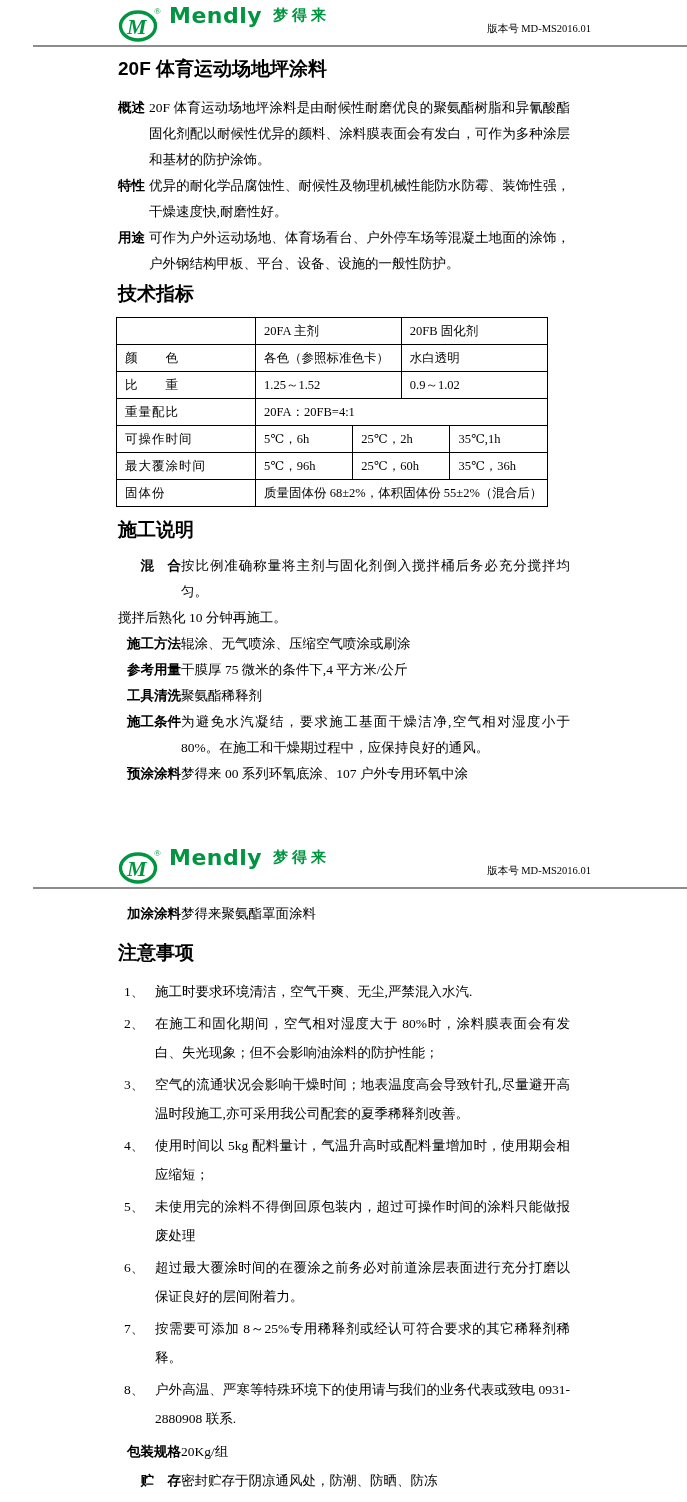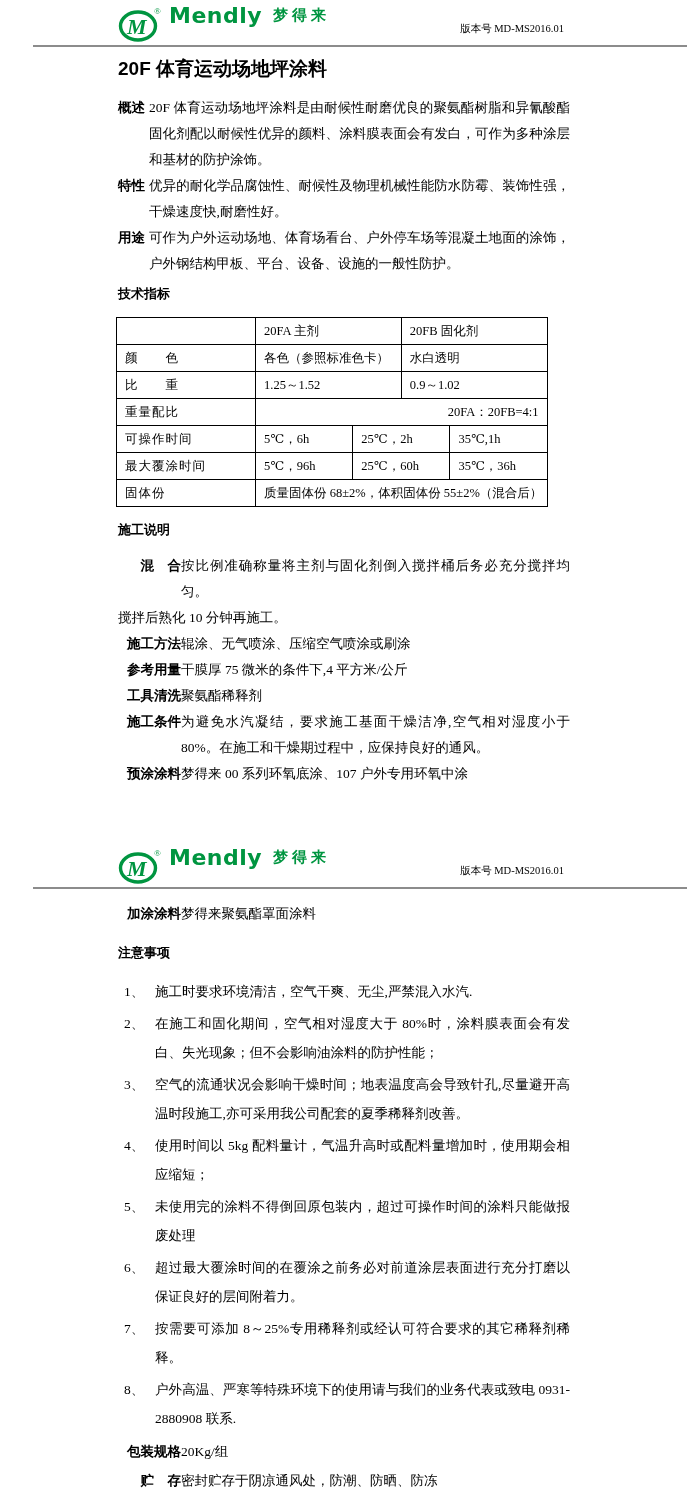--- a/index.html
+++ b/index.html
@@ -8,41 +8,41 @@
   .page1{padding-top:5px;}
   .page2{padding-top:60px;}
 
   
   .hdr{position:relative;height:40px;padding-left:118px;}
   .logo{display:flex;align-items:flex-start;gap:5px;}
   .logo-svg{display:block;}
   .logo-text{display:flex;flex-direction:row;margin-top:1px;}
   .logo-en{font-family:"DejaVu Sans","Liberation Sans",sans-serif;font-weight:800;font-size:22px;line-height:19px;color:#009540;letter-spacing:.5px;}
   .logo-cn{font-family:"Liberation Sans",sans-serif;font-weight:bold;font-size:15px;line-height:17px;color:#009540;letter-spacing:4px;margin-left:11px;}
-  .version{position:absolute;right:123px;top:17px;font-family:"Liberation Serif","DejaVu Serif",serif;font-size:10.5px;color:#000;}
+  .version{position:absolute;right:96px;top:17px;font-family:"Liberation Serif","DejaVu Serif",serif;font-size:10.5px;color:#000;}
   .rule{border-top:2px solid #8c8c8c;margin-left:33px;height:0;}
 
   .title{margin:9px 117px 13px 118px;font-family:"Liberation Sans",sans-serif;font-weight:bold;font-size:19px;color:#000;}
 
   
   .content{margin-left:118px;width:452px;font-family:"Liberation Serif","DejaVu Serif",serif;font-size:13.5px;line-height:26px;color:#000;}
   .content2{line-height:29px;}
   .row{display:flex;margin:0;}
   .lbl{font-family:"Liberation Sans",sans-serif;font-weight:bold;flex:0 0 31px;}
   .lblw{font-family:"Liberation Sans",sans-serif;font-weight:bold;flex:0 0 63px;text-align:right;}
   .txt{flex:1;text-align:justify;}
-  .sec-title{font-family:"Liberation Sans",sans-serif;font-weight:bold;font-size:13px;margin:10px 0;}
+  .sec-title{font-family:"Liberation Sans",sans-serif;font-weight:bold;font-size:19px;margin:10px 0;}
   .cont-line{margin:0;}
 
   
   .tech-table{border-collapse:collapse;table-layout:fixed;width:431px;margin:5px 0 8px -2px;font-size:12.5px;}
   .tech-table td{border:1px solid #000;height:23.6px;padding:0 8px;vertical-align:middle;white-space:nowrap;overflow:hidden;}
   .tech-table td.tl{font-family:"Liberation Sans",sans-serif;font-weight:normal;letter-spacing:1px;}
   .tech-table td.tv{font-family:"Liberation Serif","DejaVu Serif",serif;}
-  .tech-table td.center{text-align:right;}
+  .tech-table td.center{text-align:left;}
 
   
   .note{display:flex;margin:0 0 3px 0;}
   .num{flex:0 0 31px;padding-left:6px;font-family:"Liberation Serif","DejaVu Serif",serif;} .mt10{margin-top:10px;} .mt4{margin-top:4px;}
 </style>
 </head>
 <body>
 
 <div class="doc">
 

